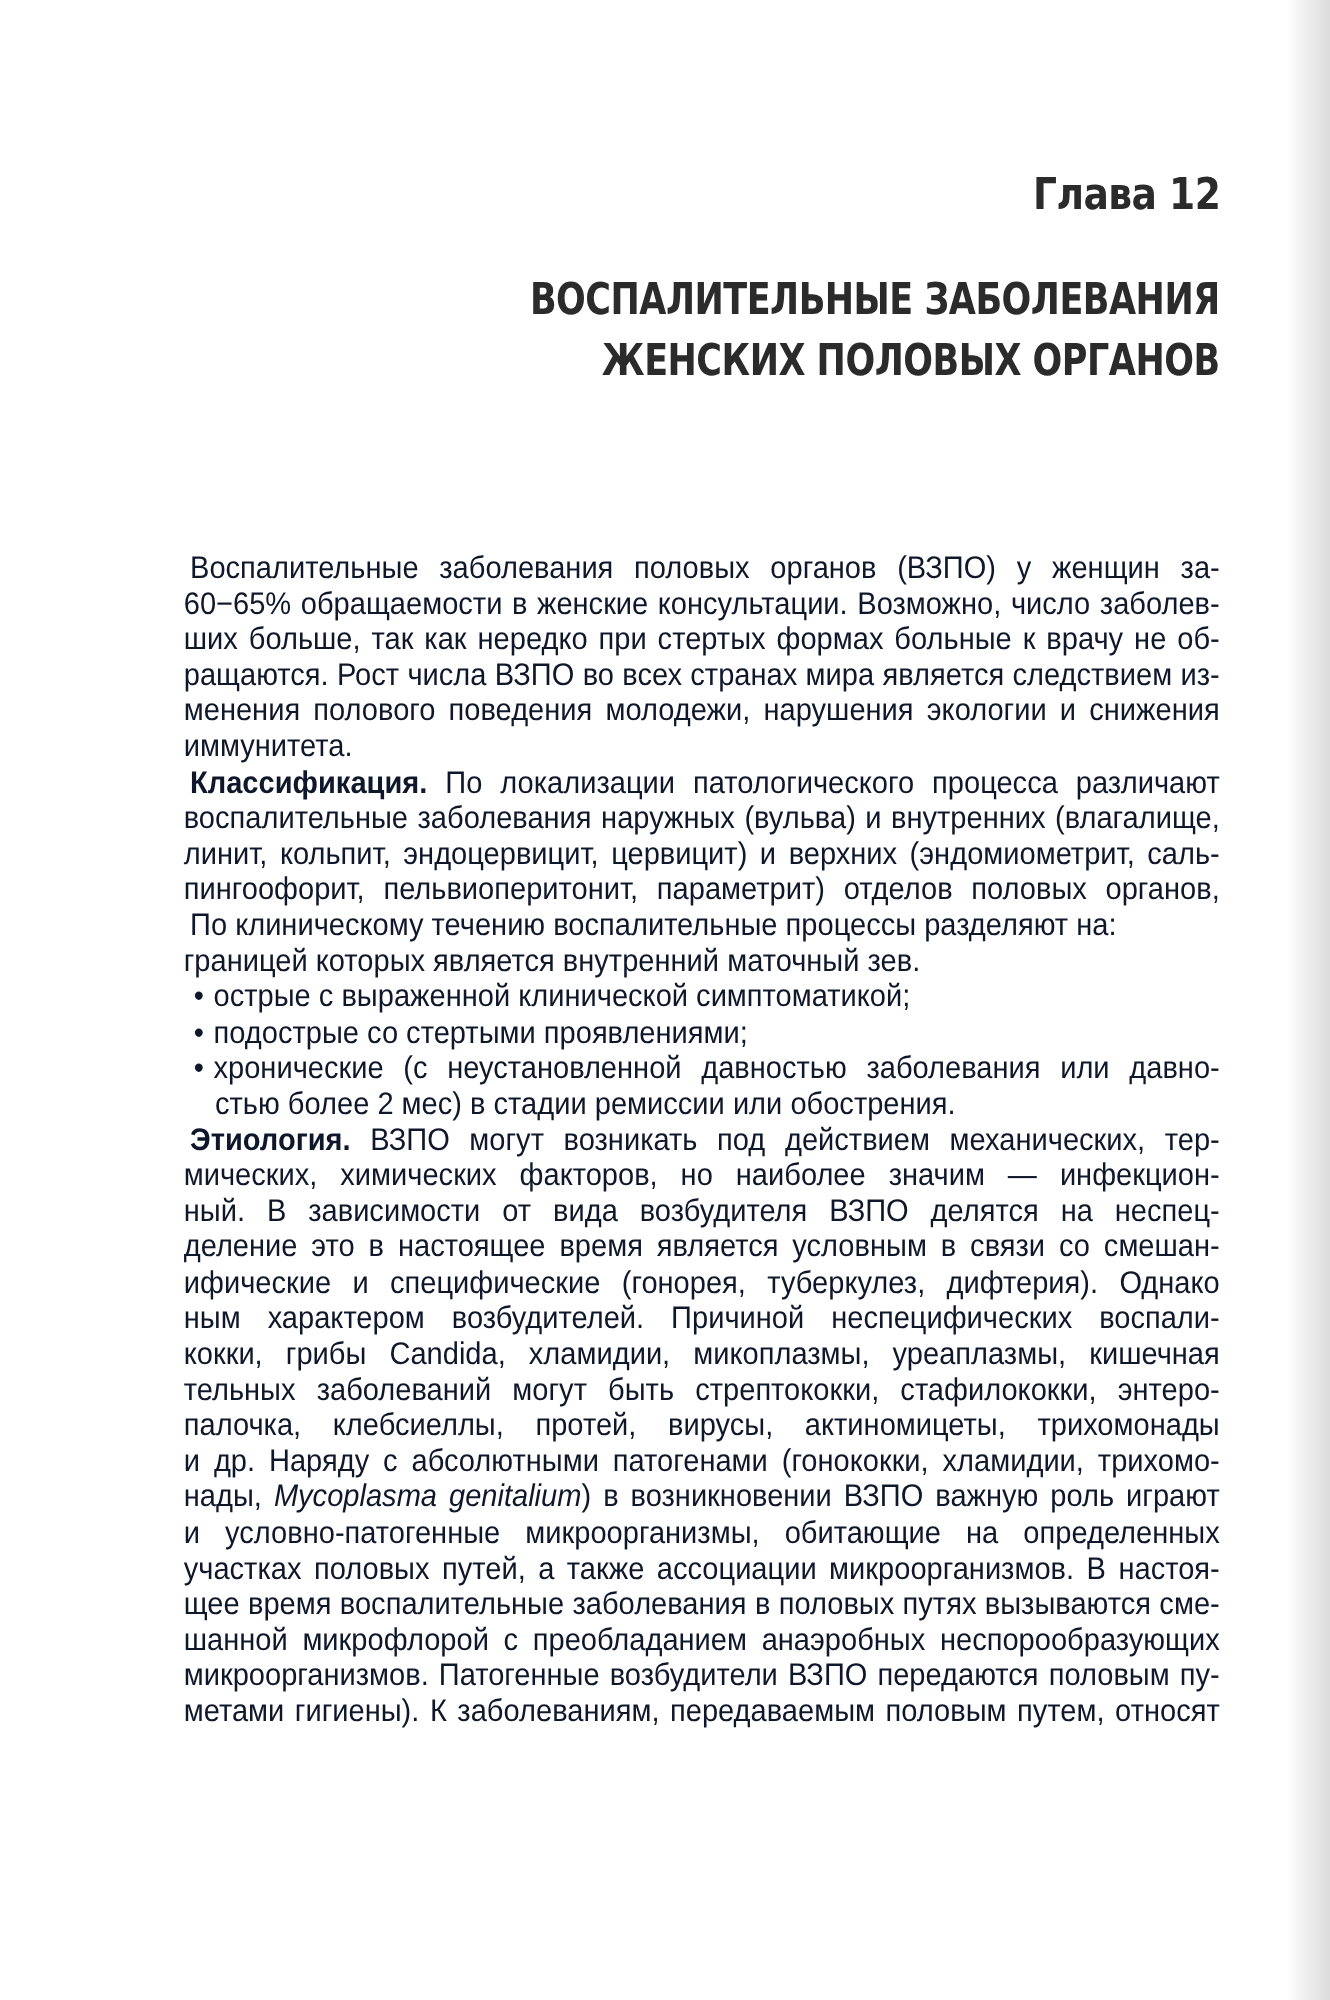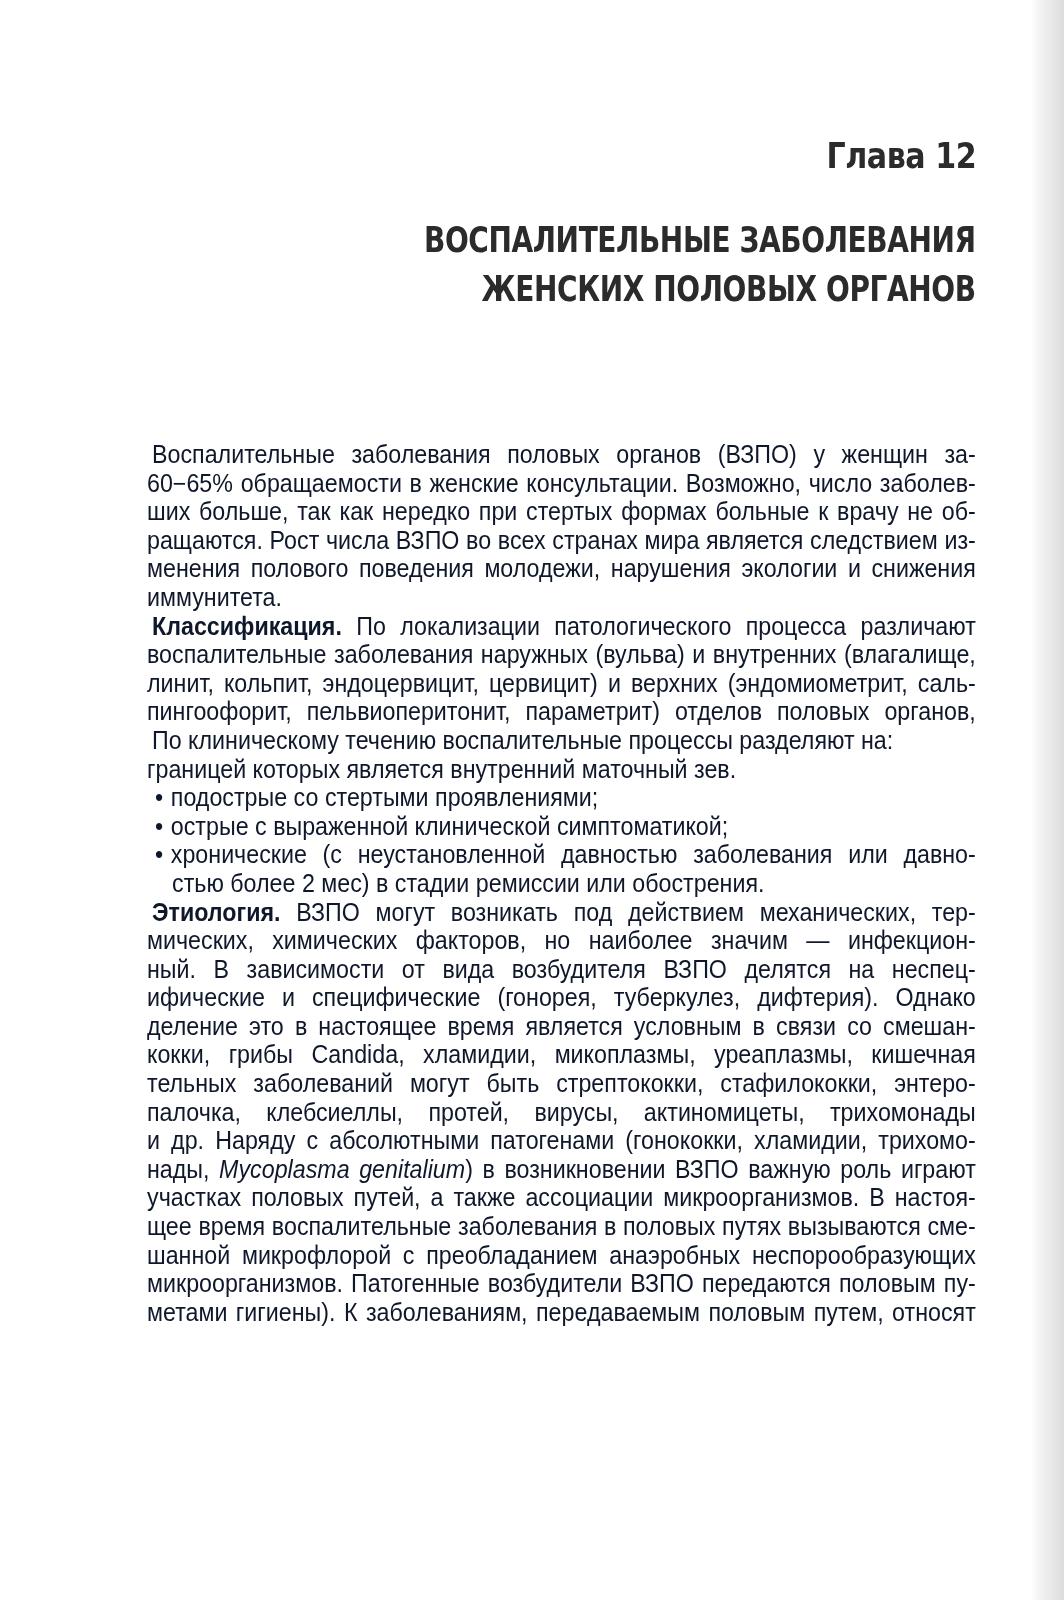--- a/index.html
+++ b/index.html
@@ -158,63 +158,69 @@
       <span class="line indent">
           <span class="justify left-last">По клиническому течению воспалительные процессы разделяют на:</span>
         </span>
       <span class="line">
           <span class="justify left-last">границей которых является внутренний маточный зев.</span>
         </span>
     </div>
 
     <div>
       <span class="line bullet-line">
+          <span class="justify left-last"><span class="bullet">•</span><span>острые с выраженной клинической симптоматикой;</span></span>
+        </span>
+      <span class="line bullet-line">
           <span class="justify left-last"><span class="bullet">•</span><span>подострые со стертыми проявлениями;</span></span>
-        </span>
-      <span class="line bullet-line">
-          <span class="justify left-last"><span class="bullet">•</span><span>острые с выраженной клинической симптоматикой;</span></span>
         </span>
       <span class="line bullet-line">
           <span class="justify"><span class="bullet">•</span><span>хронические (с неустановленной давностью заболевания или давно-</span></span>
         </span>
       <span class="line bullet-cont">
           <span class="justify left-last">стью более 2 мес) в стадии ремиссии или обострения.</span>
         </span>
     </div>
 
     <div>
       <span class="line indent">
           <span class="justify"><b>Этиология.</b> <span>ВЗПО могут возникать под действием механических, тер-</span></span>
         </span>
       <span class="line">
           <span class="justify">мических, химических факторов, но наиболее значим — инфекцион-</span>
         </span>
       <span class="line">
           <span class="justify">ный. В зависимости от вида возбудителя ВЗПО делятся на неспец-</span>
         </span>
       <span class="line">
+          <span class="justify">деление это в настоящее время является условным в связи со смешан-</span>
+        </span>
+      <span class="line">
           <span class="justify">ифические и специфические (гонорея, туберкулез, дифтерия). Однако</span>
         </span>
       <span class="line">
-          <span class="justify">деление это в настоящее время является условным в связи со смешан-</span>
+          <span class="justify">ным характером возбудителей. Причиной неспецифических воспали-</span>
         </span>
       <span class="line">
           <span class="justify">кокки, грибы Candida, хламидии, микоплазмы, уреаплазмы, кишечная</span>
         </span>
       <span class="line">
           <span class="justify">тельных заболеваний могут быть стрептококки, стафилококки, энтеро-</span>
         </span>
       <span class="line">
           <span class="justify">палочка, клебсиеллы, протей, вирусы, актиномицеты, трихомонады</span>
         </span>
       <span class="line">
           <span class="justify">и др. Наряду с абсолютными патогенами (гонококки, хламидии, трихомо-</span>
         </span>
       <span class="line">
           <span class="justify"><span>нады, </span><i>Mycoplasma genitalium</i><span>) в возникновении ВЗПО важную роль играют</span></span>
+        </span>
+      <span class="line">
+          <span class="justify">и условно-патогенные микроорганизмы, обитающие на определенных</span>
         </span>
       <span class="line">
           <span class="justify">участках половых путей, а также ассоциации микроорганизмов. В настоя-</span>
         </span>
       <span class="line">
           <span class="justify">щее время воспалительные заболевания в половых путях вызываются сме-</span>
         </span>
       <span class="line">
           <span class="justify">шанной микрофлорой с преобладанием анаэробных неспорообразующих</span>
         </span>

